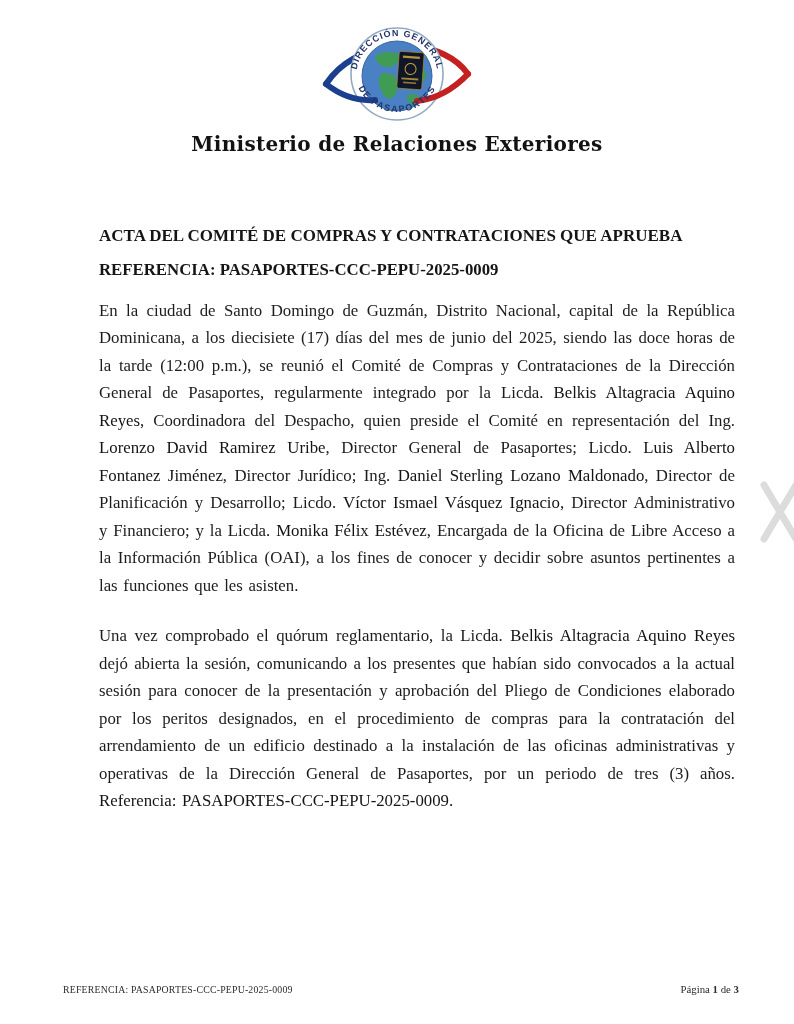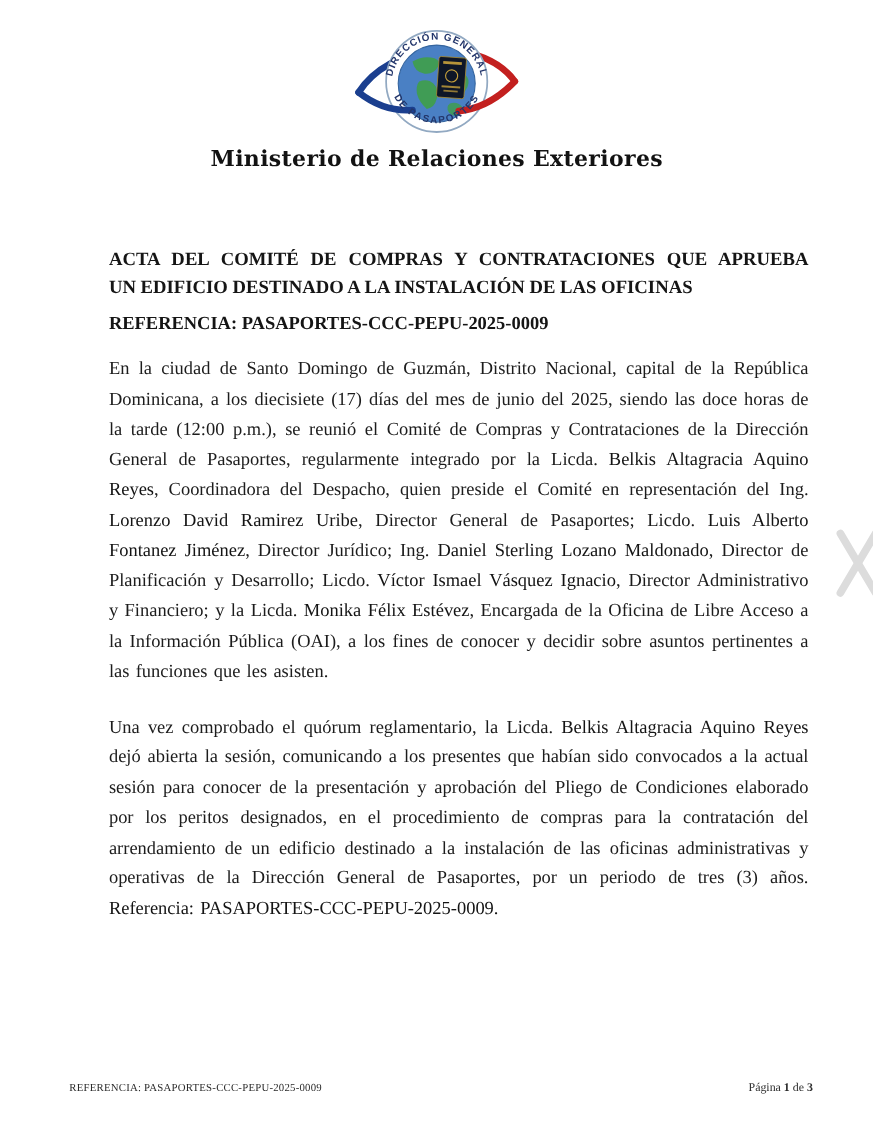--- a/index.html
+++ b/index.html
@@ -119,21 +119,20 @@
     </svg>
   </div>
 
   <div class="gothic">
     <div>Ministerio de Relaciones Exteriores</div>
   </div>
 
   <div class="content">
     <div class="doc-title">
         <div class="tline">ACTA DEL COMITÉ DE COMPRAS Y CONTRATACIONES QUE APRUEBA</div>
-        <div class="tline">UN EDIFICIO DESTINADO A LA INSTALACIÓN DE LAS OFICINAS</div>
       </div>
 
     <div class="ref-block">
       <div>REFERENCIA: PASAPORTES-CCC-PEPU-2025-0009</div>
     </div>
 
     <p class="para para-1"><span>En la ciudad de Santo Domingo de Guzmán, Distrito Nacional, capital de la República Dominicana, a los diecisiete (17) días del mes de junio del 2025, siendo las doce horas de la tarde (12:00 p.m.), se reunió el Comité de Compras y Contrataciones de la Dirección General de Pasaportes, regularmente integrado por la Licda. </span><b>Belkis Altagracia Aquino Reyes</b><span>, Coordinadora del Despacho, quien preside el Comité en representación del Ing. </span><b>Lorenzo David Ramirez Uribe</b><span>, Director General de Pasaportes; Licdo. </span><b>Luis Alberto Fontanez Jiménez</b><span>, Director Jurídico; Ing. </span><b>Daniel Sterling Lozano Maldonado</b><span>, Director de Planificación y Desarrollo; Licdo. </span><b>Víctor Ismael Vásquez Ignacio</b><span>, Director Administrativo y Financiero; y la Licda. </span><b>Monika Félix Estévez</b><span>, Encargada de la Oficina de Libre Acceso a la Información Pública (OAI), a los fines de conocer y decidir sobre asuntos pertinentes a las funciones que les asisten.</span></p>
     <p class="para para-2"><span>Una vez comprobado el quórum reglamentario, la Licda. </span><b>Belkis Altagracia Aquino Reyes</b><span> dejó abierta la sesión, comunicando a los presentes que habían sido convocados a la actual sesión para conocer de la presentación y aprobación del Pliego de Condiciones elaborado por los peritos designados, en el procedimiento de compras para la contratación del arrendamiento de un edificio destinado a la instalación de las oficinas administrativas y operativas de la Dirección General de Pasaportes, por un periodo de tres (3) años. </span><b>Referencia: PASAPORTES-CCC-PEPU-2025-0009.</b></p>
   </div>
 

